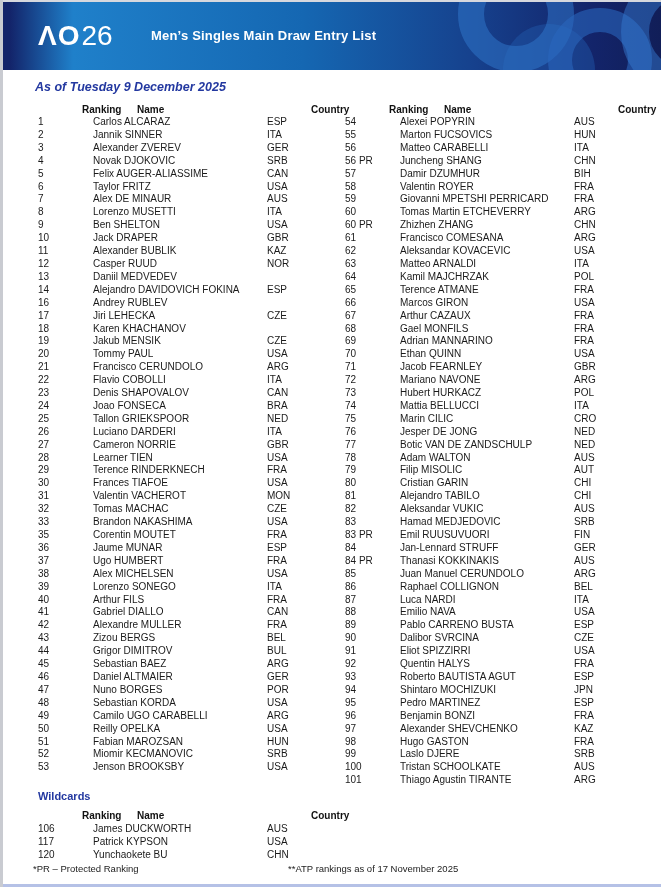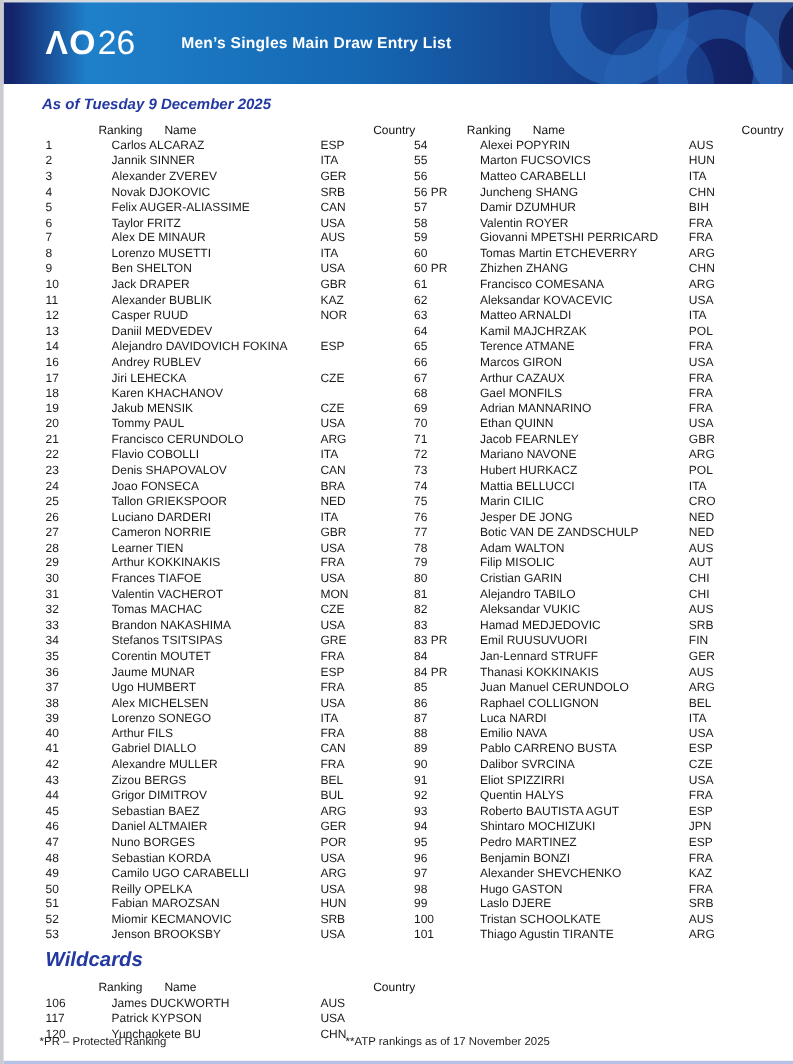--- a/index.html
+++ b/index.html
@@ -37,29 +37,29 @@
   
   .asof {
     position:absolute; left:35px; top:80px;
     font-size:12.5px; font-weight:700; font-style:italic; color:var(--accent-blue,#2338a0);
   }
 
   
   .table { position:absolute; top:103px; }
   .table.left  { left:38px;  width:300px; }
   .table.right { left:345px; width:296px; }
-  .thead { display:flex; height:13px; line-height:13px; font-size:10px; font-weight:400; color:#111111;padding-left:44px; }
+  .thead { display:flex; height:13px; line-height:13px; font-size:10px; font-weight:700; color:#111111;padding-left:44px; }
   .row   { display:flex; height:12.92px; line-height:12.9px; font-size:10px; color:var(--text,#1a1a1a); white-space:nowrap; }
   .c-rank { width:55px; flex:none; }
   .c-name { width:174px; flex:none; overflow:hidden; }
   .c-country { flex:1; }
 
   
   .wildcards { position:absolute; left:38px; top:790px; width:300px; }
-  .wc-title { font-size:17px; font-weight:700; font-style:italic; color:var(--accent-blue,#2338a0); margin-bottom:7px; }
+  .wc-title { font-size:11px; font-weight:700; color:var(--accent-blue,#2338a0); margin-bottom:7px; }
   .wildcards .row { height:13px; line-height:13px; }
 
   
   .footnote { position:absolute; top:863px; font-size:9.5px; color:#222222; white-space:nowrap; }
   .footnote.pr  { left:33px; }
   .footnote.atp { left:288px; }
   .bottom-strip { position:absolute; left:3px; right:0; bottom:0; height:3px; background:#b5c1e6; }
 </style>
 </head>
 <body>
@@ -244,21 +244,21 @@
         </div>
 
         <div class="row">
           <span class="c-rank">28</span>
           <span class="c-name">Learner TIEN</span>
           <span class="c-country">USA</span>
         </div>
 
         <div class="row">
           <span class="c-rank">29</span>
-          <span class="c-name">Arthur KOKKINAKIS</span>
+          <span class="c-name">Terence RINDERKNECH</span>
           <span class="c-country">FRA</span>
         </div>
 
         <div class="row">
           <span class="c-rank">30</span>
           <span class="c-name">Frances TIAFOE</span>
           <span class="c-country">USA</span>
         </div>
 
         <div class="row">
@@ -272,25 +272,20 @@
           <span class="c-name">Tomas MACHAC</span>
           <span class="c-country">CZE</span>
         </div>
 
         <div class="row">
           <span class="c-rank">33</span>
           <span class="c-name">Brandon NAKASHIMA</span>
           <span class="c-country">USA</span>
         </div>
 
-        <div class="row">
-          <span class="c-rank">34</span>
-          <span class="c-name">Stefanos TSITSIPAS</span>
-          <span class="c-country">GRE</span>
-        </div>
 
         <div class="row">
           <span class="c-rank">35</span>
           <span class="c-name">Corentin MOUTET</span>
           <span class="c-country">FRA</span>
         </div>
 
         <div class="row">
           <span class="c-rank">36</span>
           <span class="c-name">Jaume MUNAR</span>

